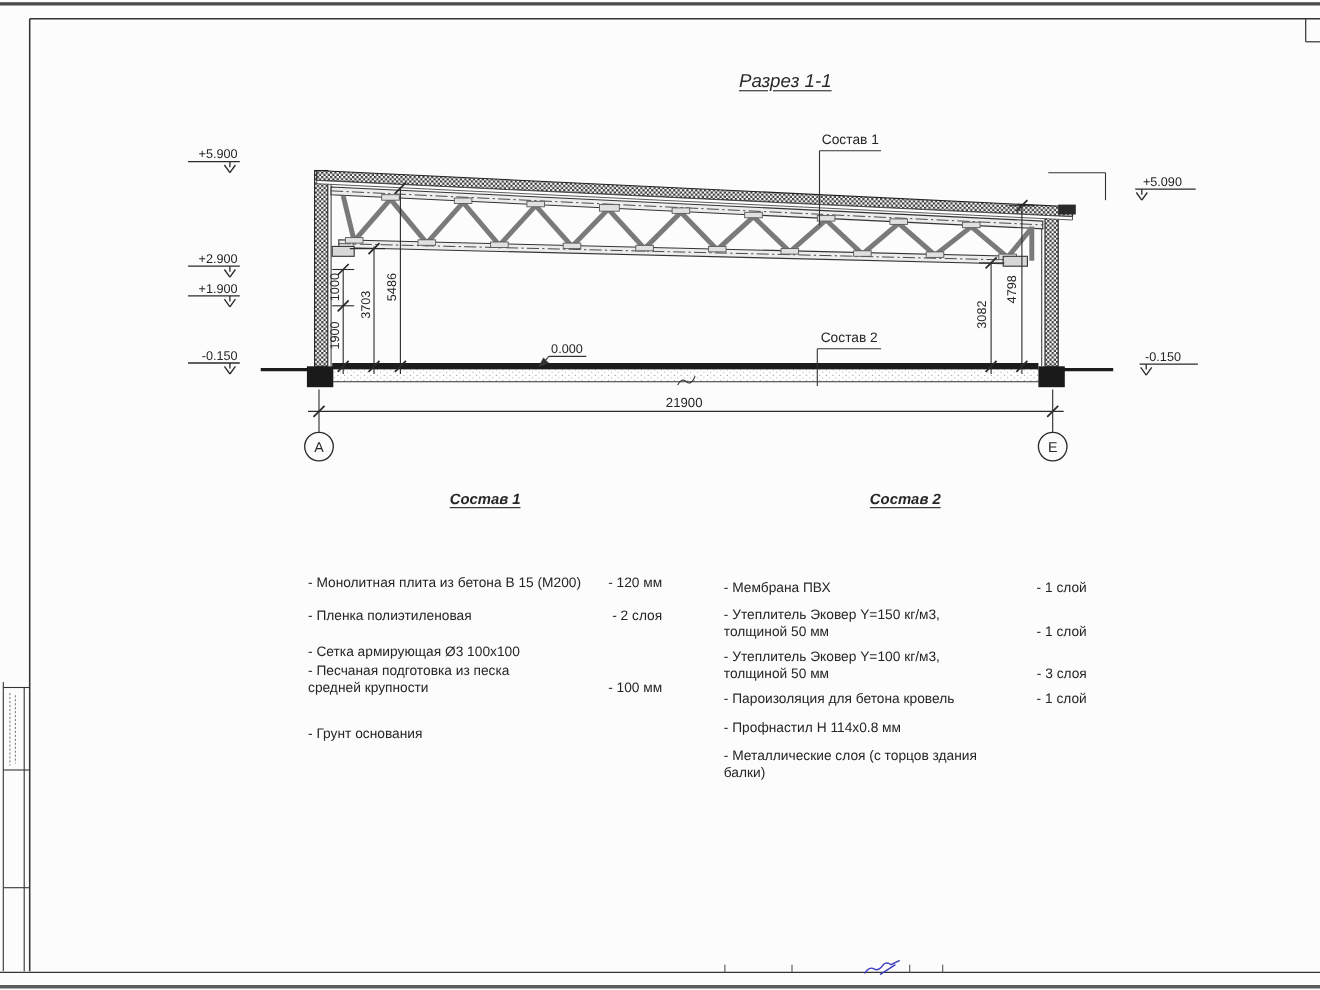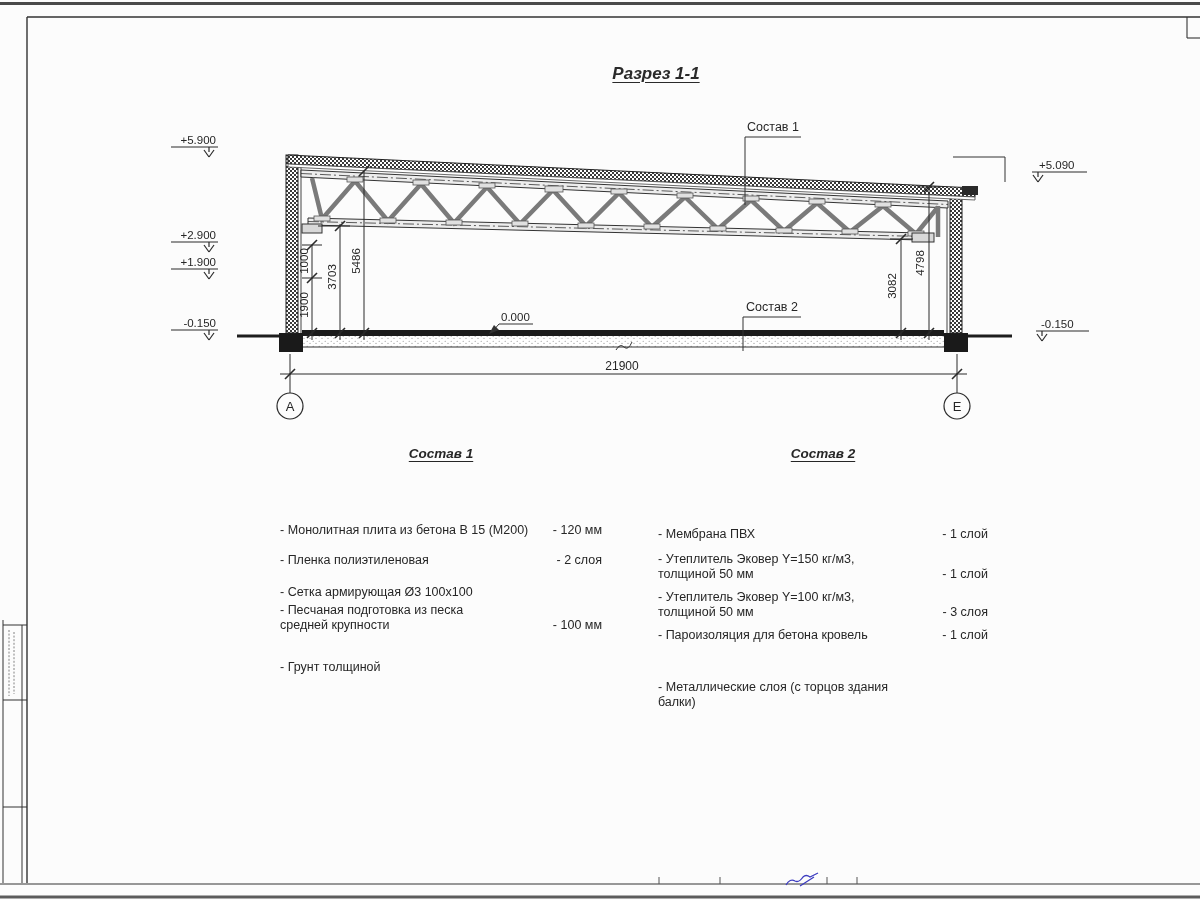--- a/index.html
+++ b/index.html
@@ -3,21 +3,21 @@
 <meta charset="utf-8">
 <style>
   html,body{margin:0;padding:0;background:#e8e8e8;}
   #sheet{
     position:relative;width:1200px;height:900px;background:#fcfcfc;
     font-family:"Liberation Sans", sans-serif;color:#222;overflow:hidden;
   }
   #blueprint{position:absolute;left:0;top:0;}
   .abs{position:absolute;}
   .title{
-    width:200px;text-align:center;font-size:17px;font-style:italic;font-weight:700;
+    width:200px;text-align:right;font-size:17px;font-style:italic;font-weight:400;
     text-decoration:underline;text-underline-offset:3px;color:#2a2a2a;
   }
   .spec{font-size:12.5px;color:#262626;}
   .spec-heading{
     position:absolute;left:0;width:100%;text-align:center;font-size:13.5px;
     font-style:italic;font-weight:700;text-decoration:underline;text-underline-offset:3px;
   }
   .spec-row{
     position:absolute;left:0;width:100%;display:flex;
     justify-content:space-between;align-items:flex-end;line-height:15px;margin-top:37px;
@@ -274,21 +274,21 @@
   <div class="spec-row" style="top:102px">
         <div class="n">- Сетка армирующая Ø3 100х100</div>
         <div class="v"></div>
       </div>
   <div class="spec-row" style="top:120px">
         <div class="n">- Песчаная подготовка из песка
 средней крупности</div>
         <div class="v">- 100 мм</div>
       </div>
   <div class="spec-row" style="top:177px">
-        <div class="n">- Грунт толщиной</div>
+        <div class="n">- Грунт основания</div>
         <div class="v"></div>
       </div>
 </div>
 
 <div class="spec abs" style="left:658px;top:446px;width:330px;height:220px;">
   <div class="spec-heading" style="top:0;">Состав 2</div>
   <div class="spec-row" style="top:44px">
         <div class="n">- Мембрана ПВХ</div>
         <div class="v">- 1 слой</div>
       </div>
@@ -299,19 +299,23 @@
       </div>
   <div class="spec-row" style="top:107px">
         <div class="n">- Утеплитель Эковер Y=100 кг/м3,
 толщиной 50 мм</div>
         <div class="v">- 3 слоя</div>
       </div>
   <div class="spec-row" style="top:145px">
         <div class="n">- Пароизоляция для бетона кровель</div>
         <div class="v">- 1 слой</div>
       </div>
+  <div class="spec-row" style="top:171px">
+        <div class="n">- Профнастил Н 114х0.8 мм</div>
+        <div class="v"></div>
+      </div>
   <div class="spec-row" style="top:197px">
         <div class="n">- Металлические слоя (с торцов здания балки)</div>
         <div class="v"></div>
       </div>
 </div>
 
 </div>
 
 </body></html>

